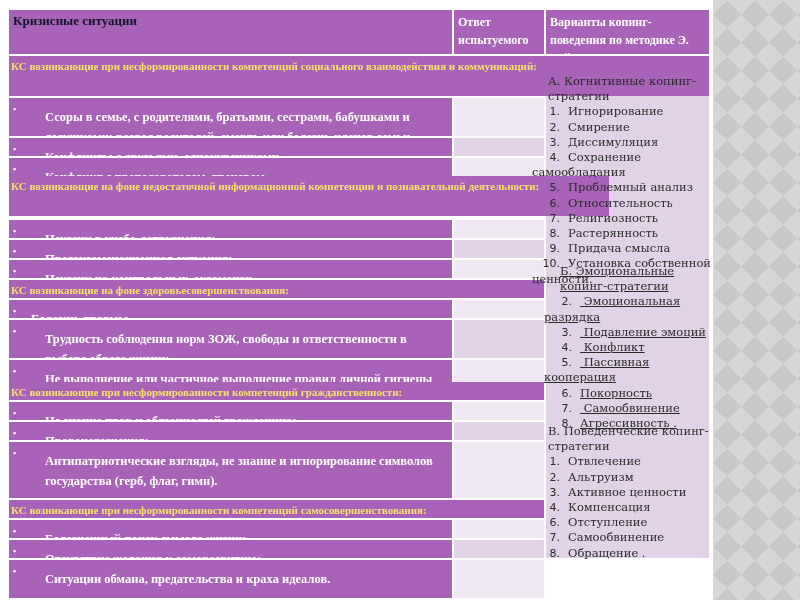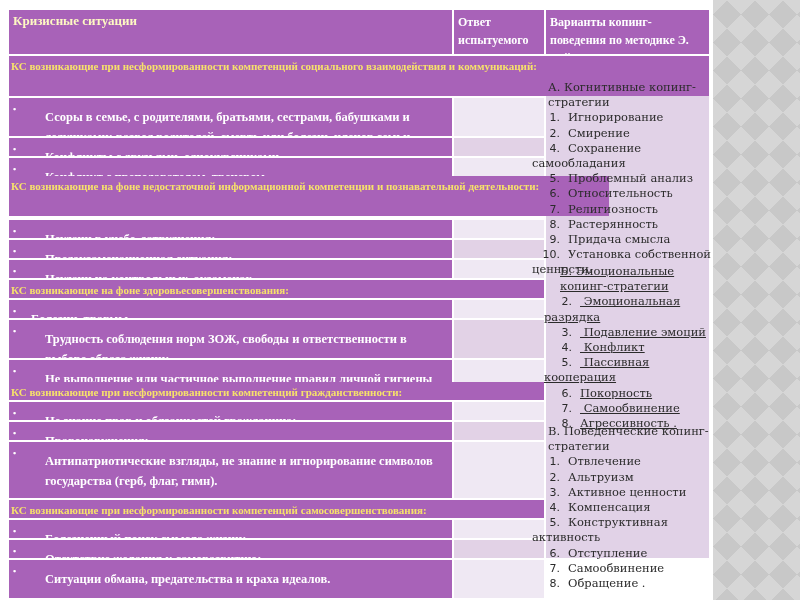--- a/index.html
+++ b/index.html
@@ -5,21 +5,21 @@
   html, body { margin:0; padding:0; }
   body { width:800px; height:600px; position:relative; overflow:hidden; background:#ffffff; font-family:"Liberation Serif", serif; }
   .bgpattern { position:absolute; left:713px; top:0; width:87px; height:600px;
     background-color:#c8c8c8;
     background-image:
       linear-gradient(45deg, rgba(255,255,255,0.25) 25%, transparent 25%, transparent 75%, rgba(255,255,255,0.25) 75%),
       linear-gradient(-45deg, rgba(255,255,255,0.25) 25%, transparent 25%, transparent 75%, rgba(255,255,255,0.25) 75%);
     background-size:28px 28px; }
   .table { position:absolute; left:9px; top:10px; width:700px; }
   .cell { position:absolute; box-sizing:border-box; }
-  .hdr { background:#a862b8; color:#fef9c3; font-weight:bold; font-size:13px; padding:3px 4px; }
+  .hdr { background:#a862b8; color:#0f172a; font-weight:bold; font-size:13px; padding:3px 4px; }
   .hdr.white { color:#ffffff; }
   .sec { background:#a862b8; color:#f7e26a; font-weight:bold; font-size:11px; line-height:19px; padding:1px 2px; }
   .item { background:#a862b8; color:#ffffff; font-weight:bold; font-size:12.5px; line-height:20px; padding:1px 2px 0 2px; }
   .item .bullet { position:absolute; left:4px; top:1px; font-size:9px; }
   .item .txt { position:absolute; left:36px; right:6px; top:9px; }
   .ans { background:#efe8f3; }
   .ans.alt { background:#e2d2e6; }
   .right { background:#e1d2e7; }
   .strat { position:absolute; font-family:"DejaVu Serif", serif; font-size:11.5px; color:#2b2b2b; line-height:15.2px; }
   .strat .num { display:inline-block; width:28px; text-align:right; padding-right:8px; font-family:"DejaVu Sans", sans-serif; font-size:11px;}
@@ -114,23 +114,24 @@
     </div>
     <div class="cell ans alt" style="left: 454px; top: 540px; width: 90px; height: 18px;"></div>
     <div class="cell item" style="left: 9px; top: 560px; width: 443px; height: 38px;">
       <span class="bullet">•</span>
       <span class="txt">Ситуации обмана, предательства и краха идеалов.</span>
     </div>
     <div class="cell ans" style="left: 454px; top: 560px; width: 90px; height: 38px;"></div>
   </div>
 <div id="strats">
     <div class="strat" style="left: 532px; top: 74px; width: 180px;">
-      <div style="padding-left: 16px; margin-top: 6px;">А. Когнитивные копинг-стратегии</div>
+      <div style="padding-left: 16px;">А. Когнитивные копинг-стратегии</div>
       <div><span class="num">1.</span><span>Игнорирование</span></div>
       <div><span class="num">2.</span><span>Смирение</span></div>
+      <div><span class="num">3.</span><span>Диссимуляция</span></div>
       <div><span class="num">4.</span><span>Сохранение самообладания</span></div>
       <div><span class="num">5.</span><span>Проблемный анализ</span></div>
       <div><span class="num">6.</span><span>Относительность</span></div>
       <div><span class="num">7.</span><span>Религиозность</span></div>
       <div><span class="num">8.</span><span>Растерянность</span></div>
       <div><span class="num">9.</span><span>Придача смысла</span></div>
       <div><span class="num">10.</span><span>Установка собственной ценности.</span></div>
     </div>
     <div class="strat" style="left: 544px; top: 264px; width: 180px; text-decoration: underline;">
       <div style="padding-left: 16px;">Б. Эмоциональные копинг-стратегии</div>
@@ -141,18 +142,17 @@
       <div><span class="num">6.</span><span>Покорность</span></div>
       <div><span class="num">7.</span><span> Самообвинение</span></div>
       <div><span class="num">8.</span><span>Агрессивность .</span></div>
     </div>
     <div class="strat" style="left: 532px; top: 424px; width: 180px;">
       <div style="padding-left: 16px;">В. Поведенческие копинг-стратегии</div>
       <div><span class="num">1.</span><span>Отвлечение</span></div>
       <div><span class="num">2.</span><span>Альтруизм</span></div>
       <div><span class="num">3.</span><span>Активное ценности</span></div>
       <div><span class="num">4.</span><span>Компенсация</span></div>
-      <div><span class="num">5.</span><span>Конструктивная активность</span></div>
       <div><span class="num">6.</span><span>Отступление</span></div>
       <div><span class="num">7.</span><span>Самообвинение</span></div>
       <div><span class="num">8.</span><span>Обращение .</span></div>
     </div>
   </div>
 
 </body></html>

